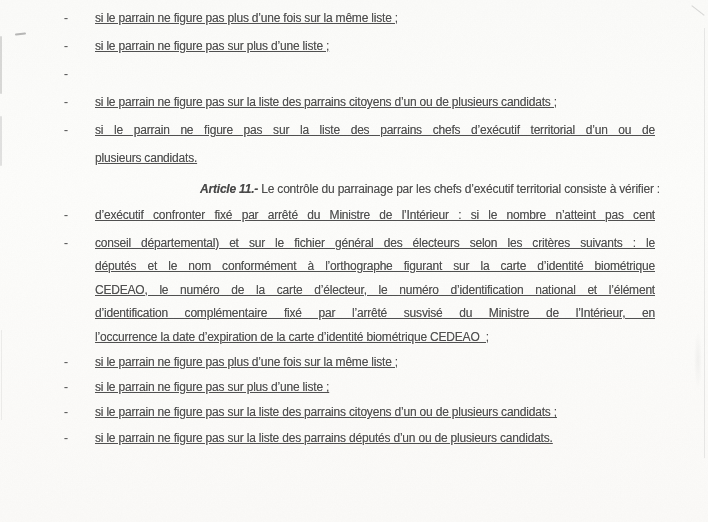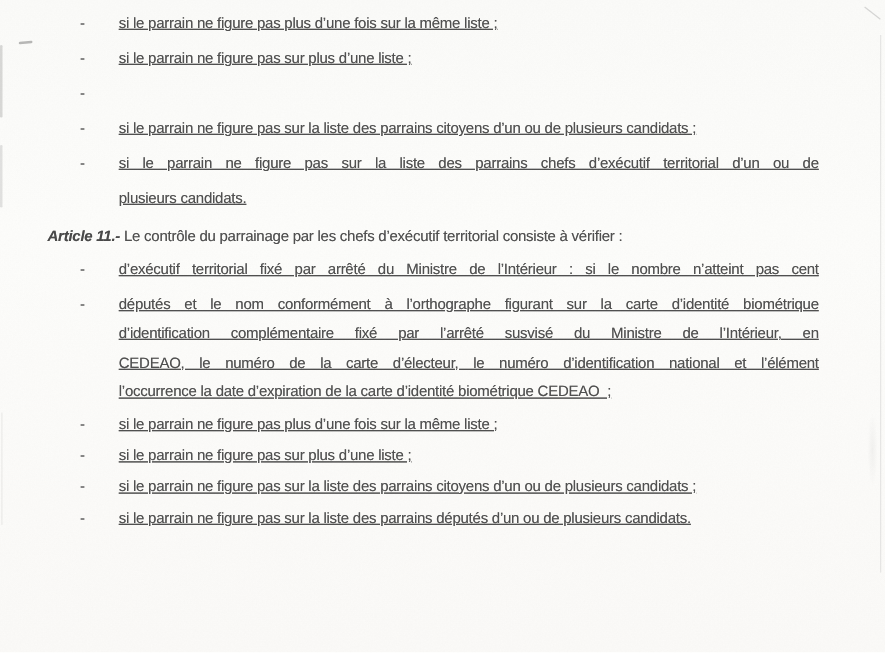--- a/index.html
+++ b/index.html
@@ -37,20 +37,21 @@
     text-align-last: justify;
   }
 
   .list-top .li { line-height: 28px; }
   .list-top .line { line-height: 28px; }
 
   .article-head {
     margin: 4px 0 0 38px;
     line-height: 26px;
     white-space: nowrap;
+    text-align: right;
   }
   .article-label { font-weight: 700; font-style: italic; color: #474747; }
 
   .list-a11 { margin-top: 2px; }
   .list-a11 .li { line-height: 23.5px; }
   .list-a11 .li.single { line-height: 25.2px; }
   .list-a11 .li.item-b { margin-top: 4px; }
   .list-a11 .li.first-single { margin-top: 1px; }
 
   
@@ -111,30 +112,31 @@
 
     <div class="article-head">
       <span class="article-label">Article 11.-</span><span> Le contrôle du parrainage par les chefs d’exécutif territorial consiste à vérifier :</span>
     </div>
 
     <div class="list-a11">
 
       <div class="li item-a">
         <span class="dash">-</span>
         <div class="txt">
-          <div class="line j">d’exécutif territorial fixé par arrêté du Ministre de l’Intérieur : si le nombre n’atteint pas cent</div>
+          <div class="line j">d’exécutif confronter fixé par arrêté du Ministre de l’Intérieur : si le nombre n’atteint pas cent</div>
         </div>
       </div>
 
       <div class="li item-b">
         <span class="dash">-</span>
         <div class="txt">
+          <div class="line j">conseil départemental) et sur le fichier général des électeurs selon les critères suivants :  le</div>
           <div class="line j">députés et le nom conformément à l’orthographe figurant sur la carte d’identité biométrique</div>
+          <div class="line j">CEDEAO, le numéro de la carte d’électeur, le numéro d’identification national et l’élément</div>
           <div class="line j">d’identification complémentaire fixé par l’arrêté susvisé du Ministre de l’Intérieur, en</div>
-          <div class="line j">CEDEAO, le numéro de la carte d’électeur, le numéro d’identification national et l’élément</div>
           <div class="line">l’occurrence la date d’expiration de la carte d’identité biométrique CEDEAO&nbsp; ;</div>
         </div>
       </div>
 
       <div class="li single first-single">
         <span class="dash">-</span>
         <div class="txt">
           <div class="line">si le parrain ne figure pas plus d’une fois sur la même liste ;</div>
         </div>
       </div>

